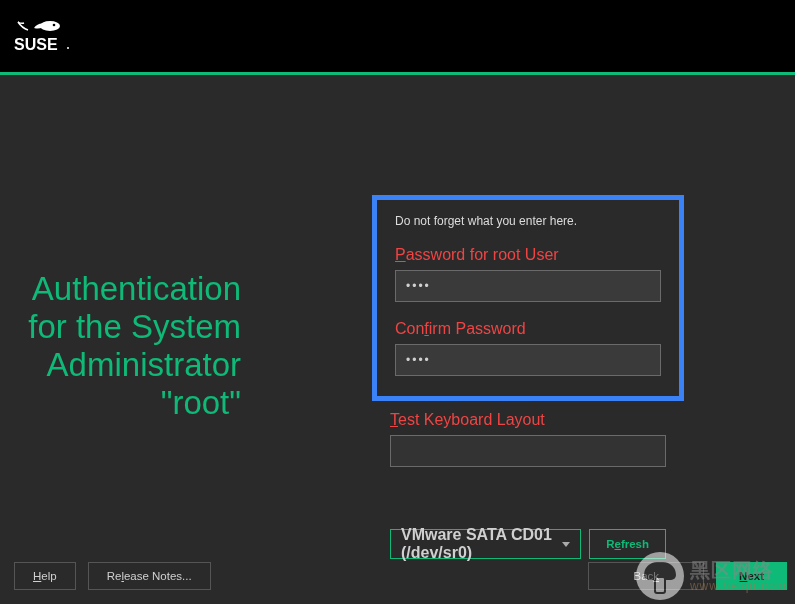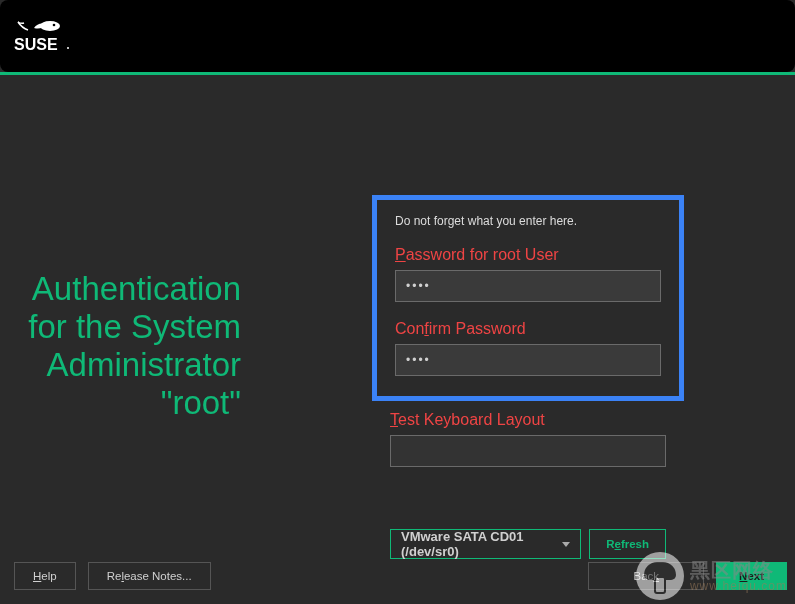--- a/index.html
+++ b/index.html
@@ -11,21 +11,20 @@
   color: #d0d0d0;
   overflow: hidden;
   position: relative;
 }
 .header {
   height: 72px;
   background: #000;
   display: flex;
   align-items: center;
   padding-left: 14px;
-  border-radius: 8px;
 }
 .suse-logo {
   display: flex;
   align-items: flex-end;
   gap: 2px;
 }
 .green-line {
   height: 3px;
   background: #0fb977;
   width: 100%;
@@ -89,21 +88,21 @@
 }
 .select {
   flex: 1;
   height: 30px;
   background: #2a2a2a;
   border: 1px solid #0fb977;
   display: flex;
   align-items: center;
   justify-content: space-between;
   padding: 0 10px;
-  font-size: 13px;
+  font-size: 16px;
   font-weight: 600;
   color: #d0d0d0;
 }
 .chev {
   width: 0; height: 0;
   border-left: 4px solid transparent;
   border-right: 4px solid transparent;
   border-top: 5px solid #aaa;
 }
 .btn {

